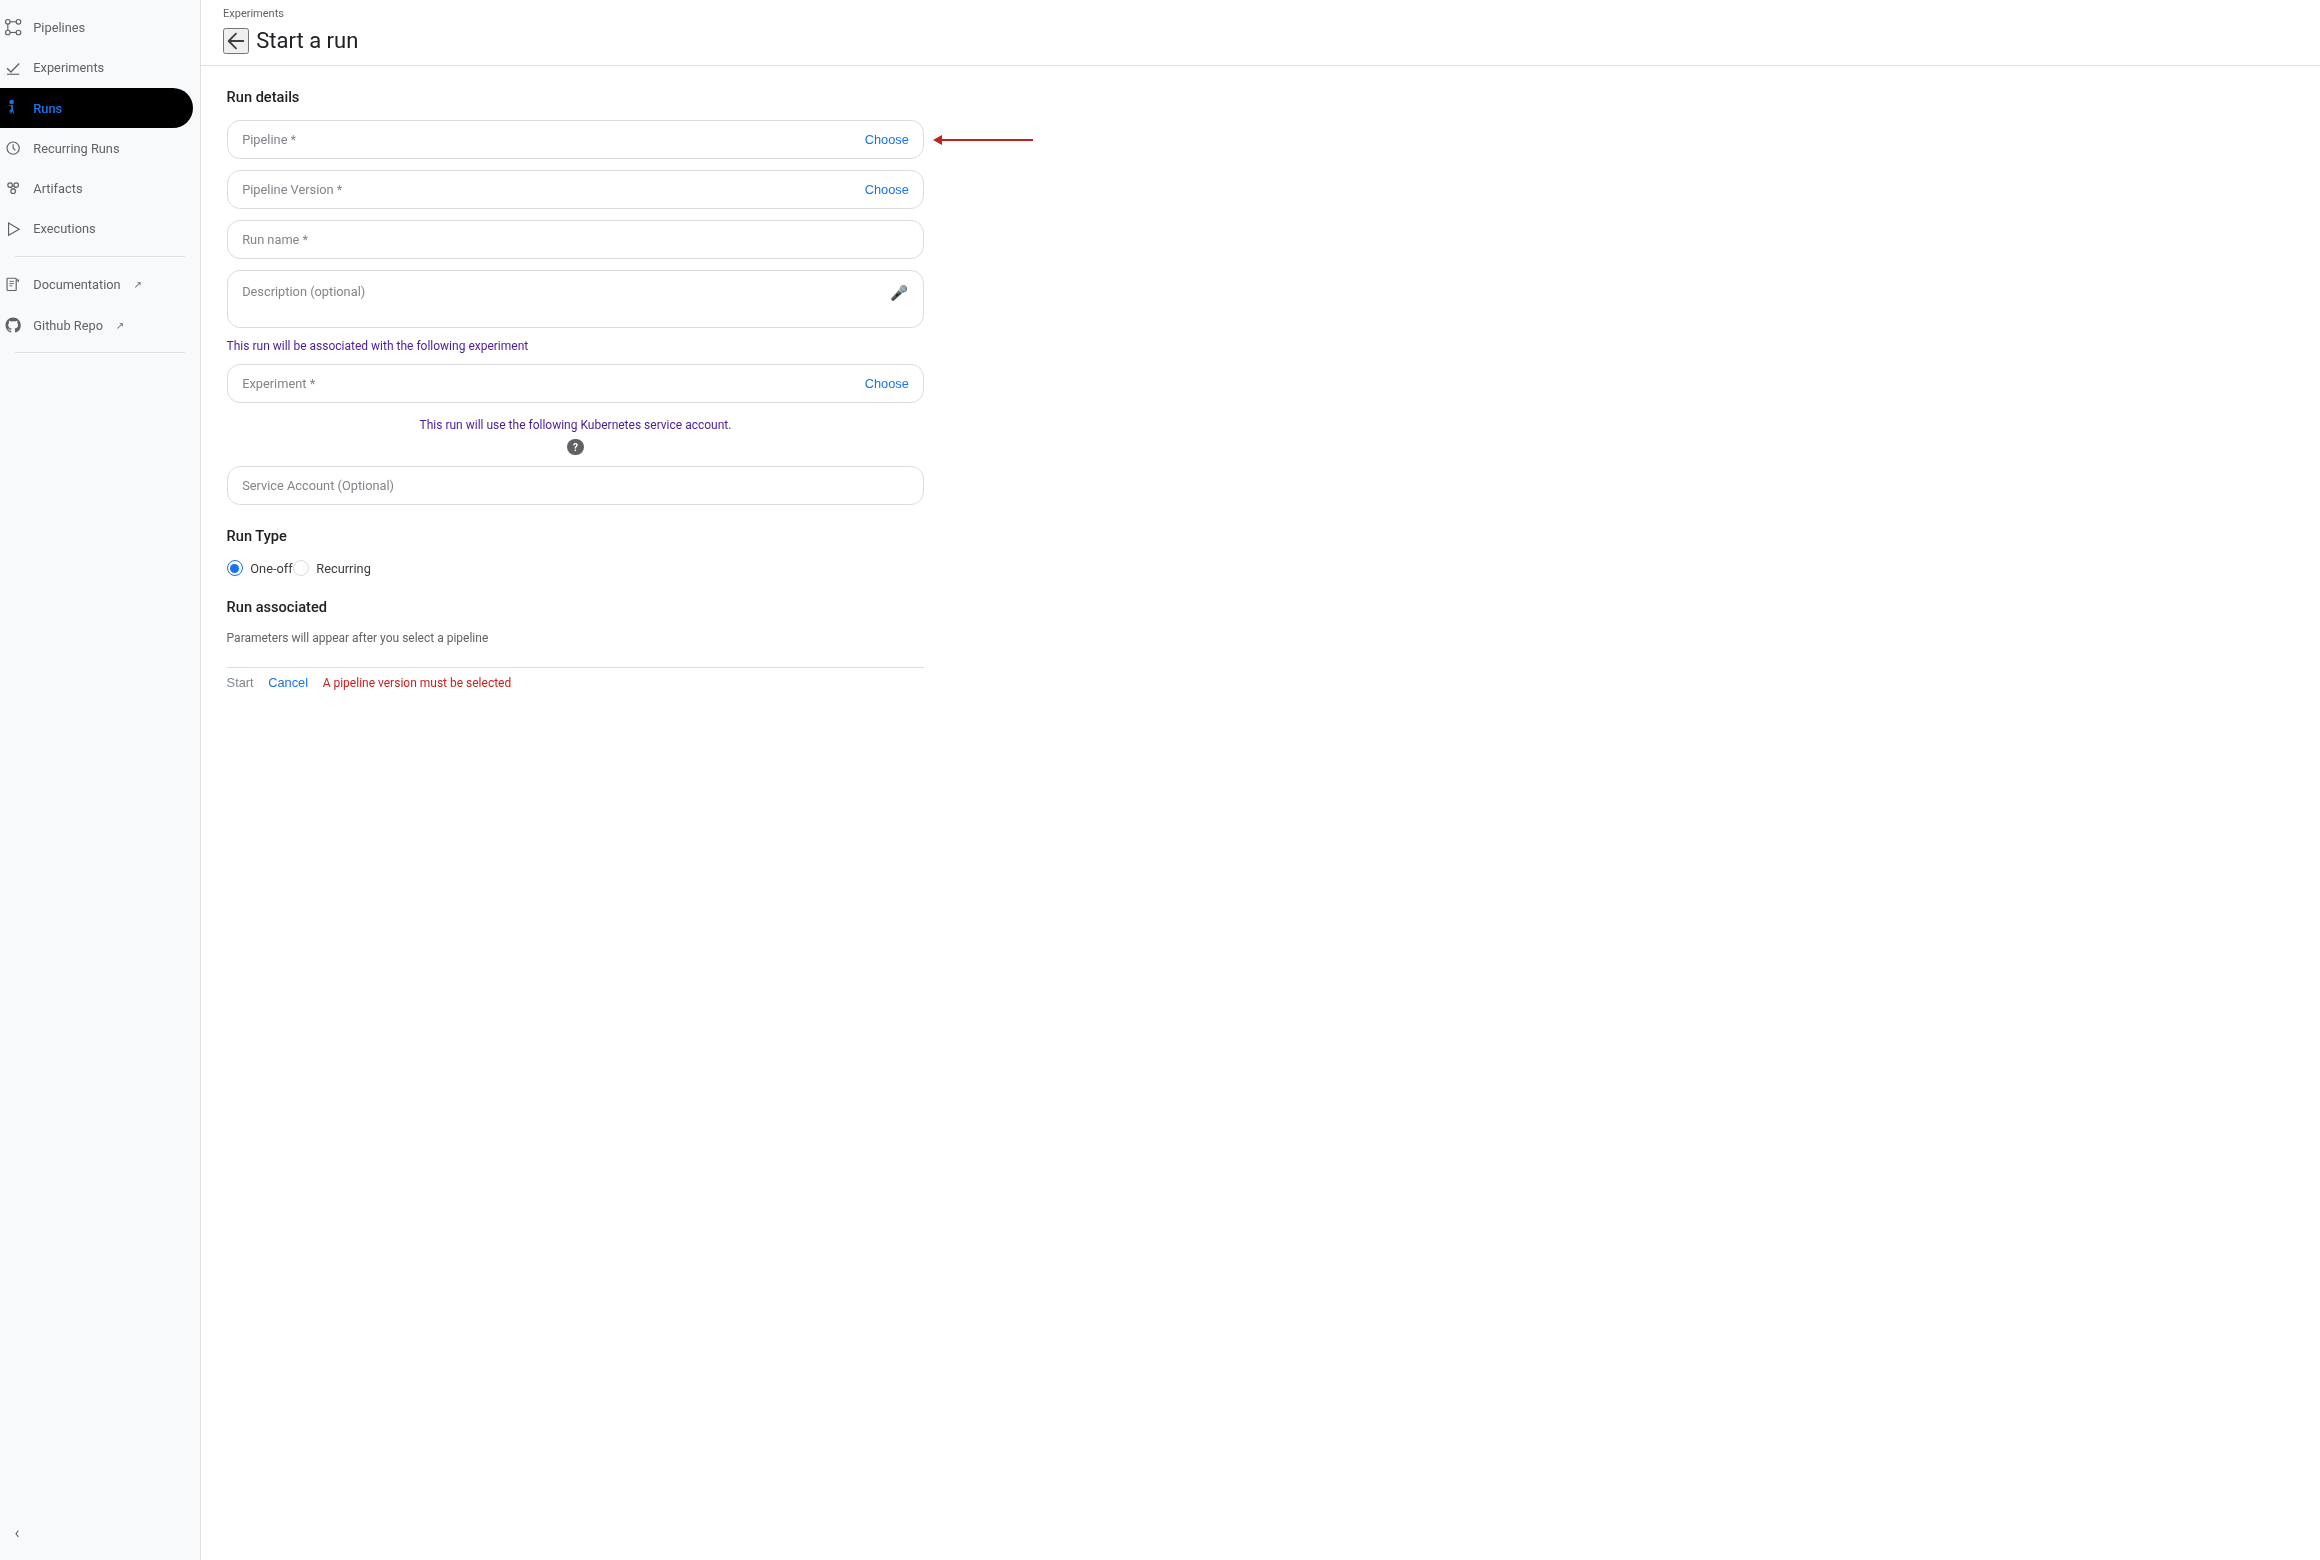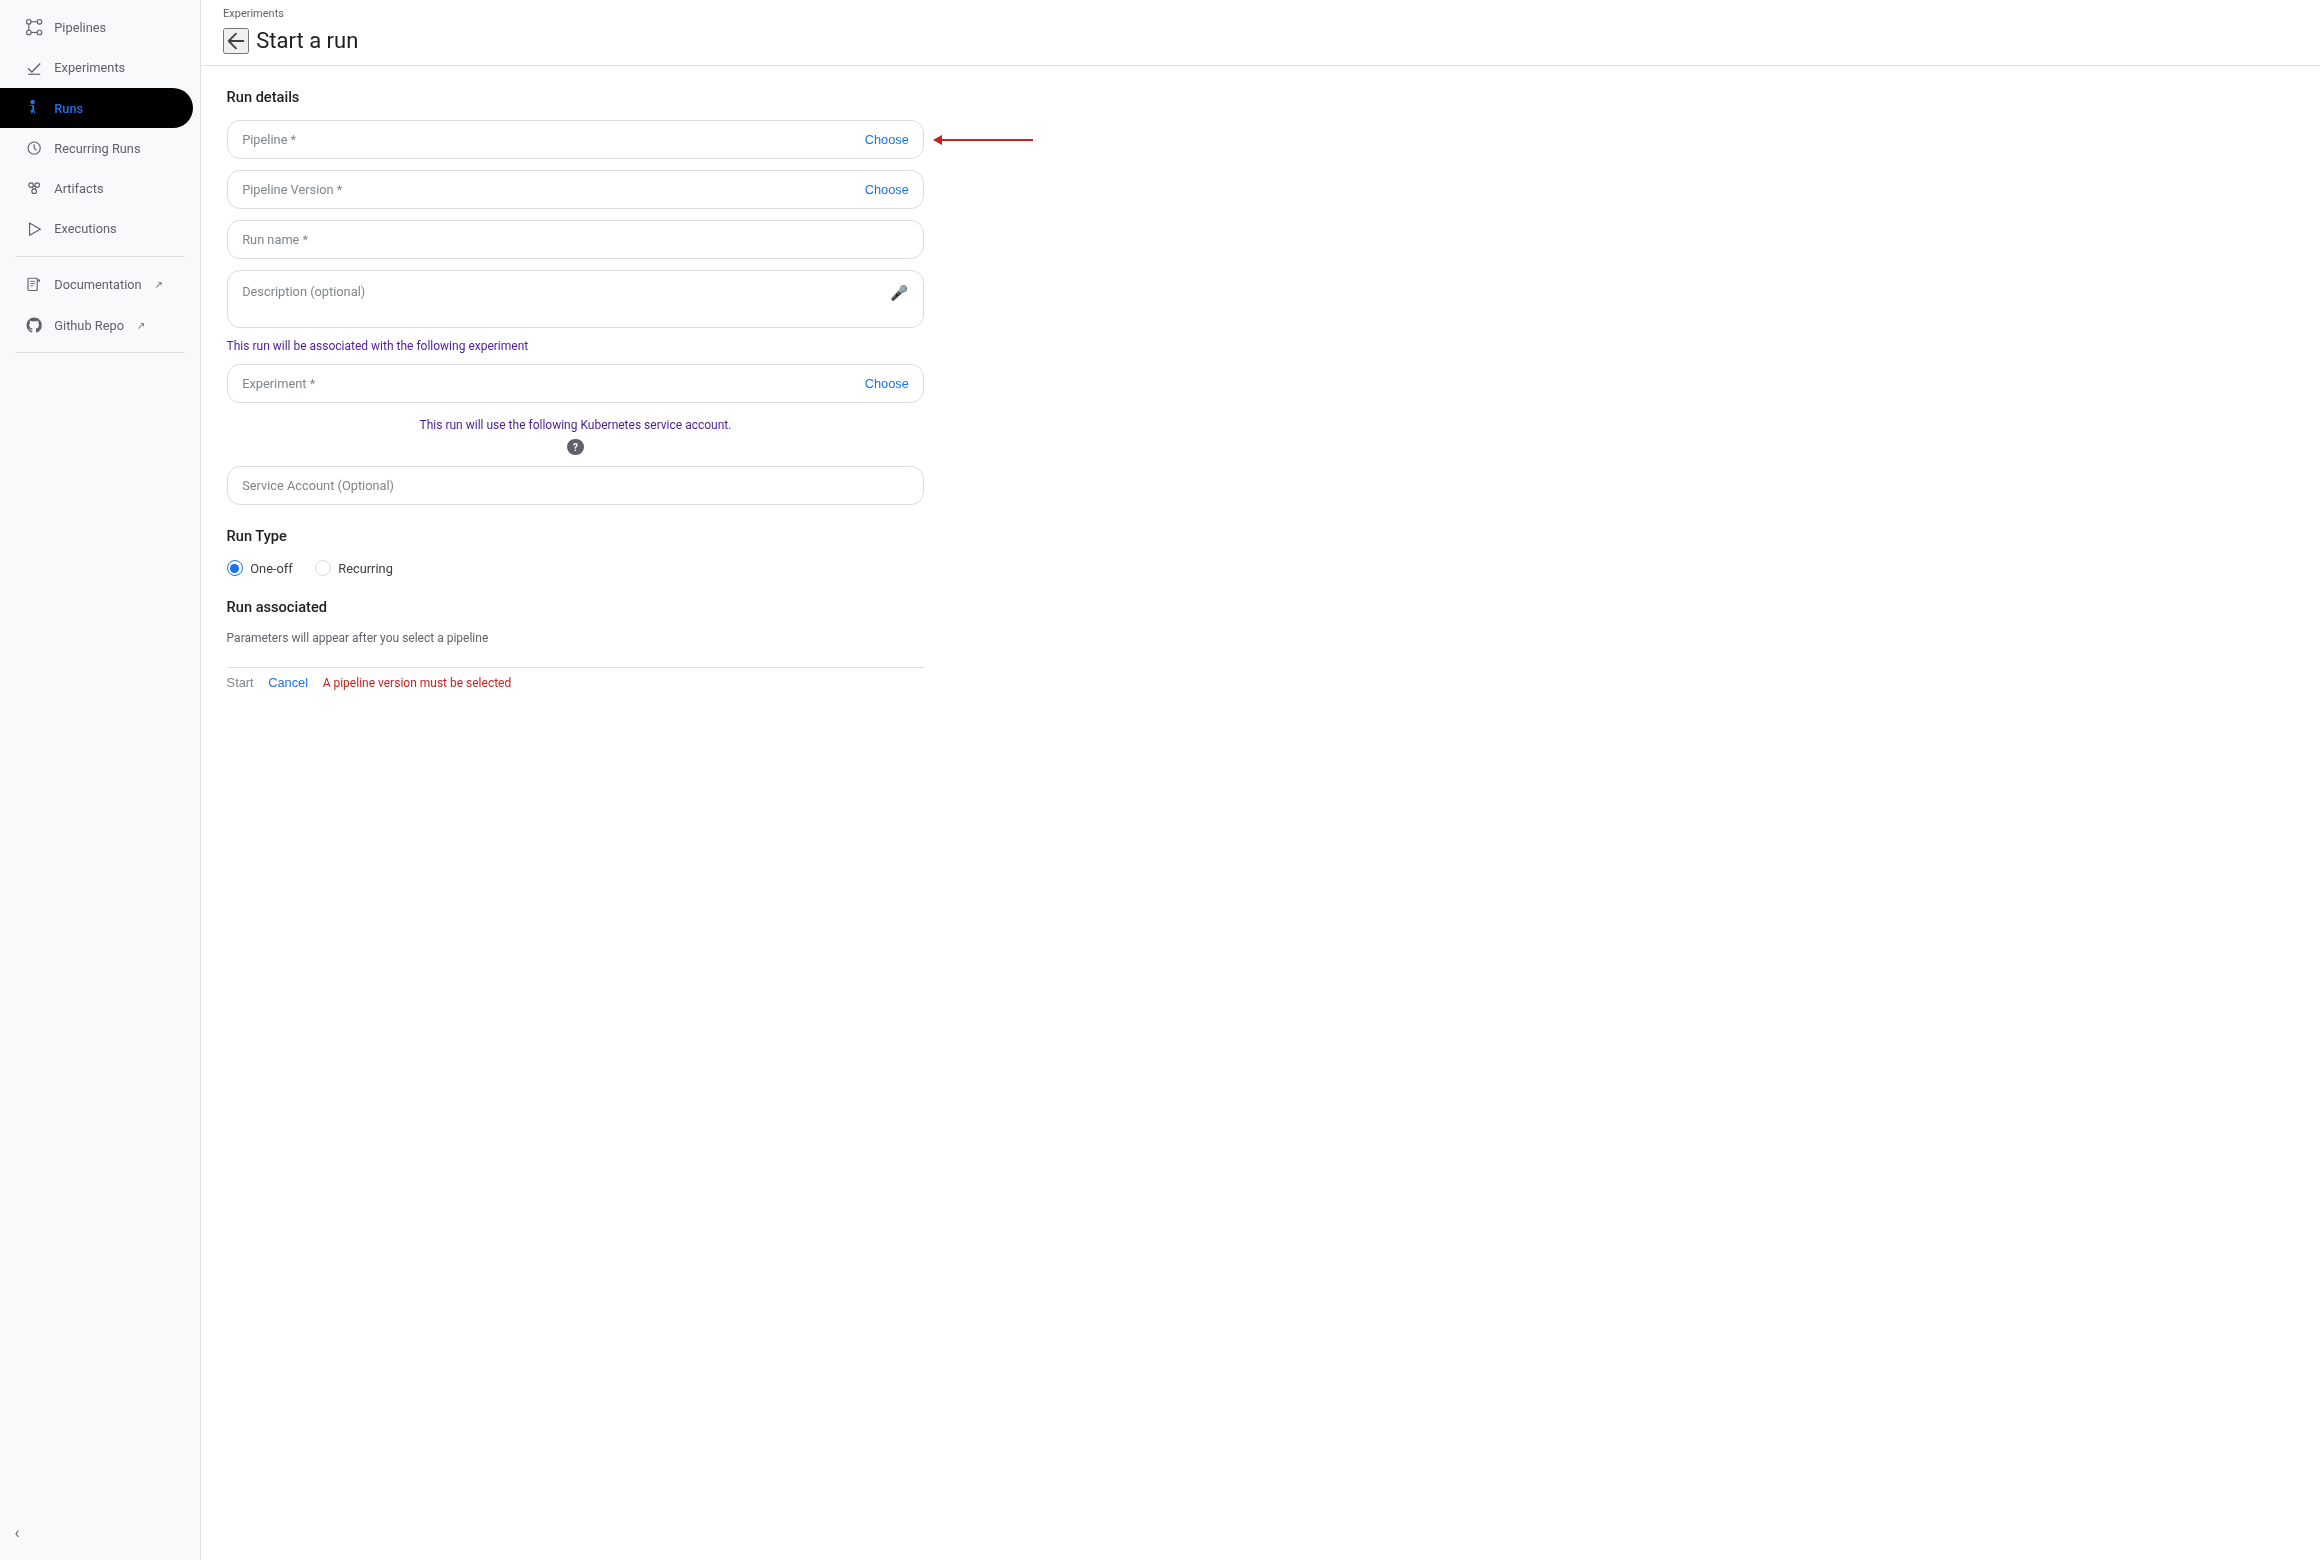--- a/index.html
+++ b/index.html
@@ -11,21 +11,21 @@
       background: #f8f9fa;
       border-right: 0.9px solid #e0e0e0;
       display: flex;
       flex-direction: column;
       padding-top: 7.3px;
       flex-shrink: 0;
     }
     .sidebar-item {
       display: flex;
       align-items: center;
-      padding: 11px 25px;
+      padding: 11px 4px;
       cursor: pointer;
       color: #5f6368;
       font-size: 12.8px;
       border-radius: 0 22px 22px 0;
       margin-right: 7.3px;
       gap: 11px;
       user-select: none;
     }
     .sidebar-item.active { color: #1a73e8; font-weight: 500; background: #000000; }
     .sidebar-item .icon { width: 18.3px; height: 18.3px; display: flex; align-items: center; justify-content: center; flex-shrink: 0; }
@@ -148,21 +148,20 @@
       justify-content: center;
       cursor: pointer;
       flex-shrink: 0;
       font-weight: 700;
     }
 
     .run-type-section { margin-top: 22px; }
     .run-type-options {
       display: flex;
       align-items: center;
-      gap: 22px;
       margin-top: 7.3px;
       margin-bottom: 22px;
     }
     .radio-option {
       display: flex;
       align-items: center;
       gap: 7.3px;
       cursor: pointer;
       font-size: 12.8px;
       color: #3c4043;

